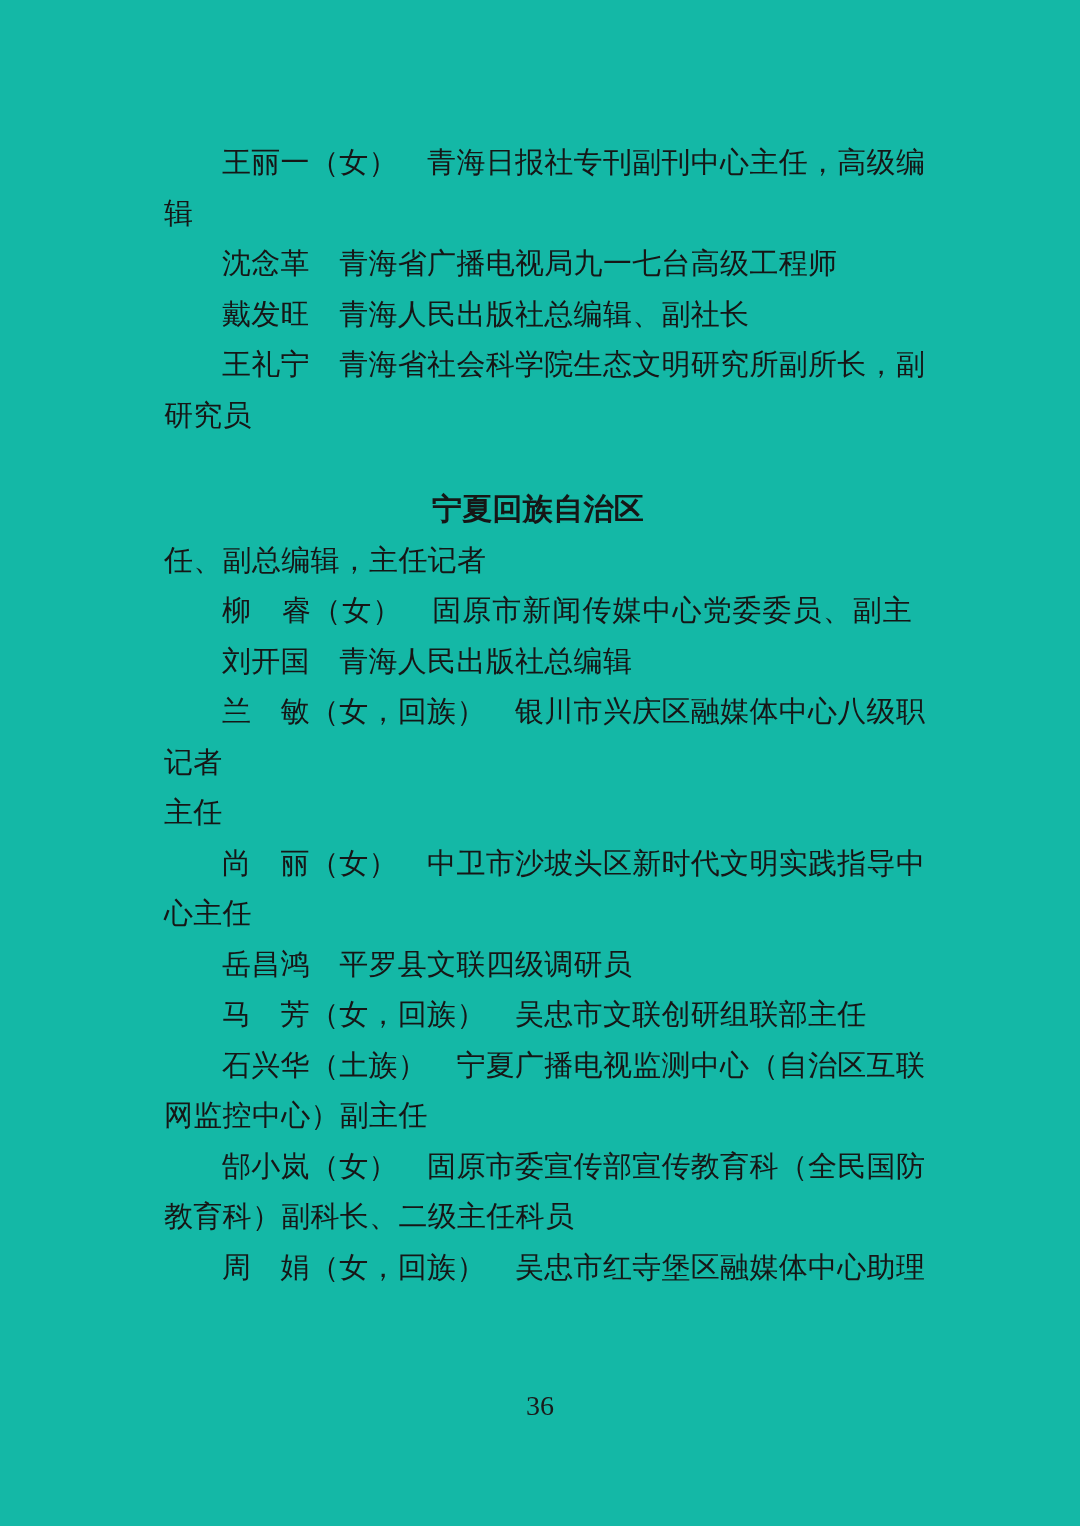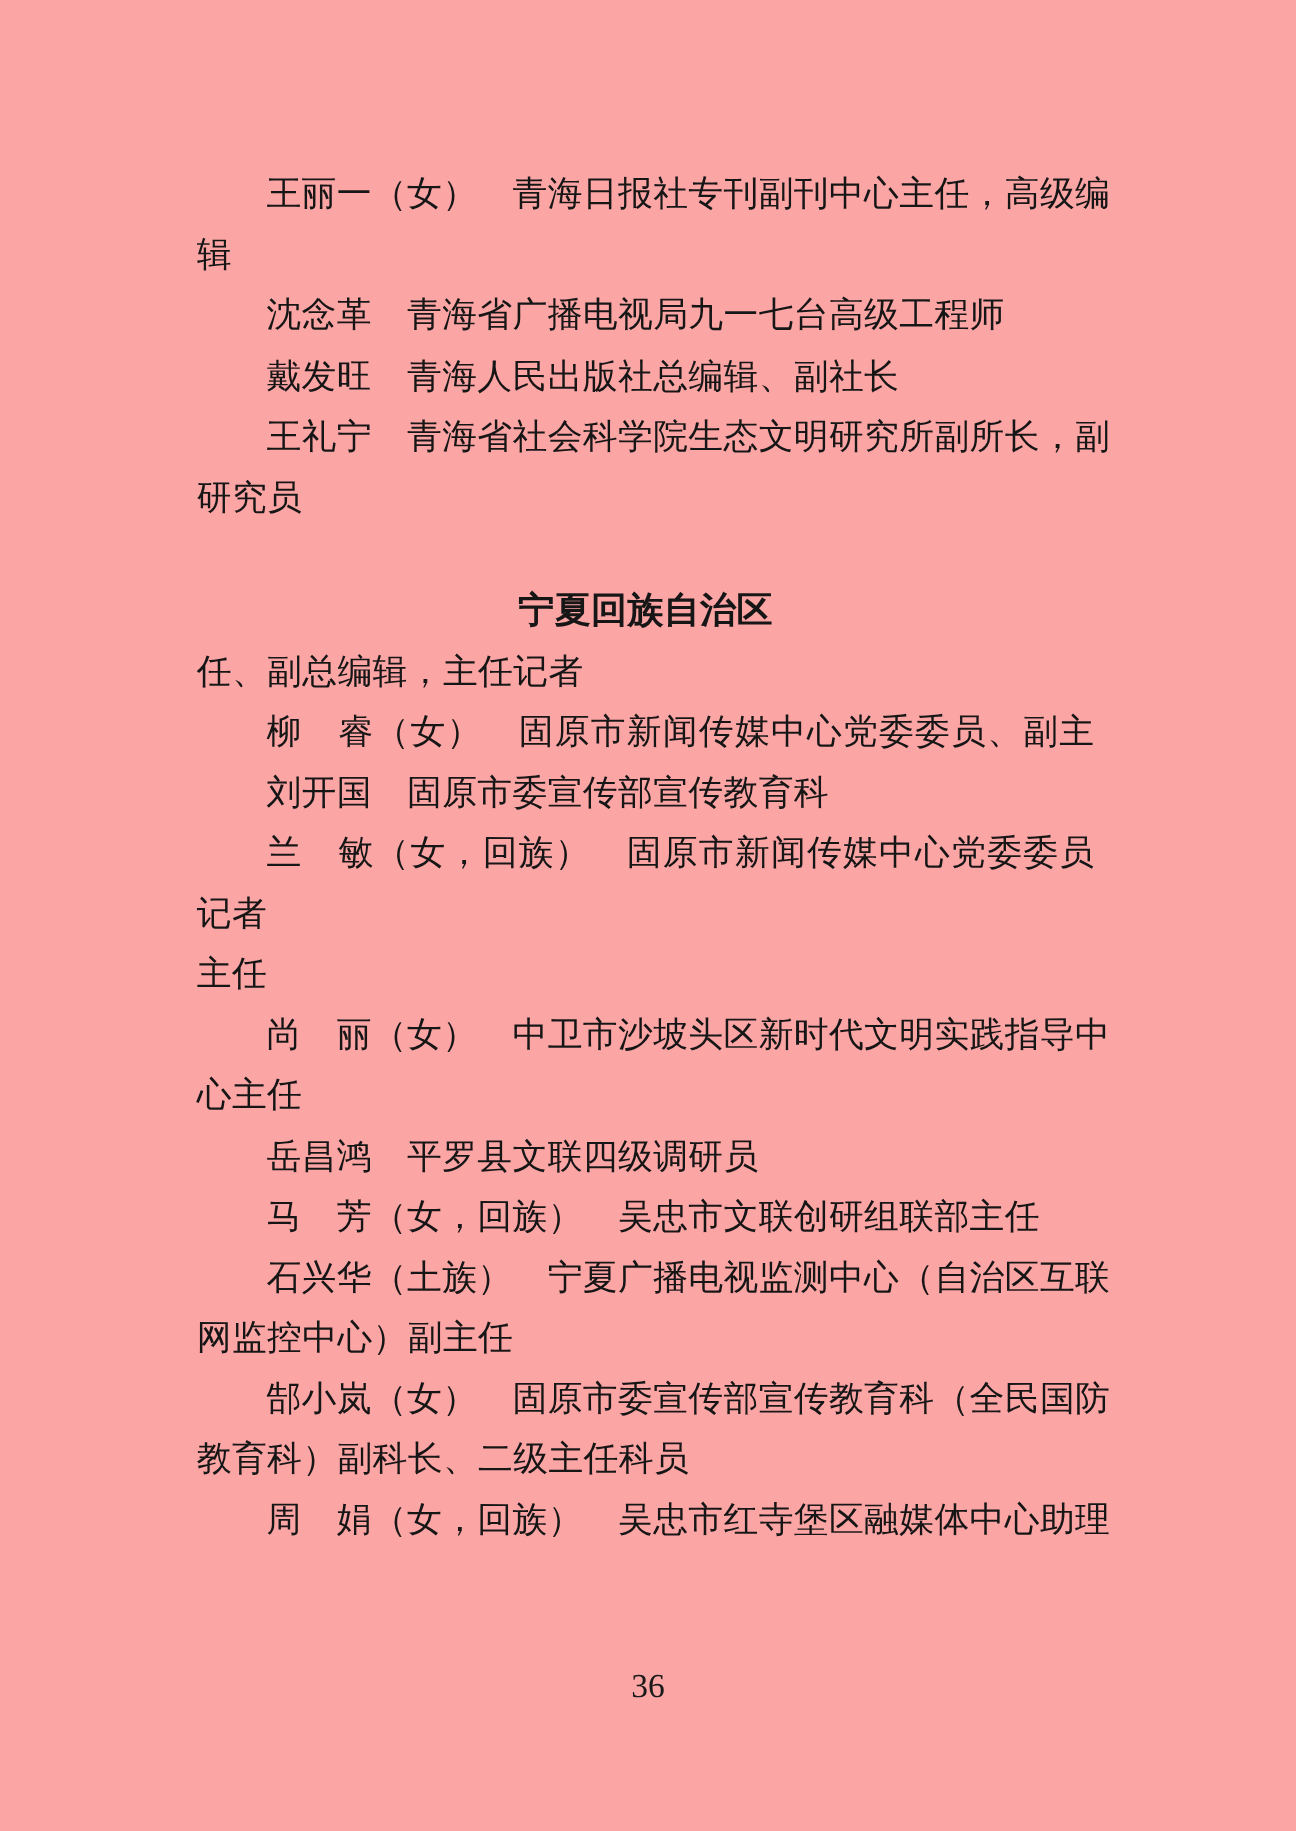--- a/index.html
+++ b/index.html
@@ -13,21 +13,21 @@
     height: 1526px;
     overflow: hidden;
     font-family: "Liberation Sans", sans-serif;
     color: #161616;
   }
   .page {
     position: absolute;
     left: 0; top: 0;
     width: 1080px;
     height: 1526px;
-    background: #fca5a5;
+    background: #14b8a6;
   }
   .doc {
     position: absolute;
     left: 164px;
     top: 137px;
     width: 748px;
     font-size: 29px;
     line-height: 50.5px;
     letter-spacing: 0.3px;
   }
@@ -91,25 +91,25 @@
     <div class="section">
 
       <div class="section-heading">宁夏回族自治区</div>
 
       <div class="entry">
         <div class="line cont">任、副总编辑，主任记者</div>
         <div class="line first full">柳　睿（女）　固原市新闻传媒中心党委委员、副主</div>
       </div>
 
       <div class="entry">
-        <div class="line first">刘开国　固原市委宣传部宣传教育科</div>
+        <div class="line first">刘开国　青海人民出版社总编辑</div>
       </div>
 
       <div class="entry">
-        <div class="line first full">兰　敏（女，回族）　固原市新闻传媒中心党委委员</div>
+        <div class="line first full">兰　敏（女，回族）　银川市兴庆区融媒体中心八级职</div>
         <div class="line cont">记者</div>
       </div>
 
       <div class="entry">
         <div class="line cont">主任</div>
       </div>
 
       <div class="entry">
         <div class="line first full">尚　丽（女）　中卫市沙坡头区新时代文明实践指导中</div>
         <div class="line cont">心主任</div>

